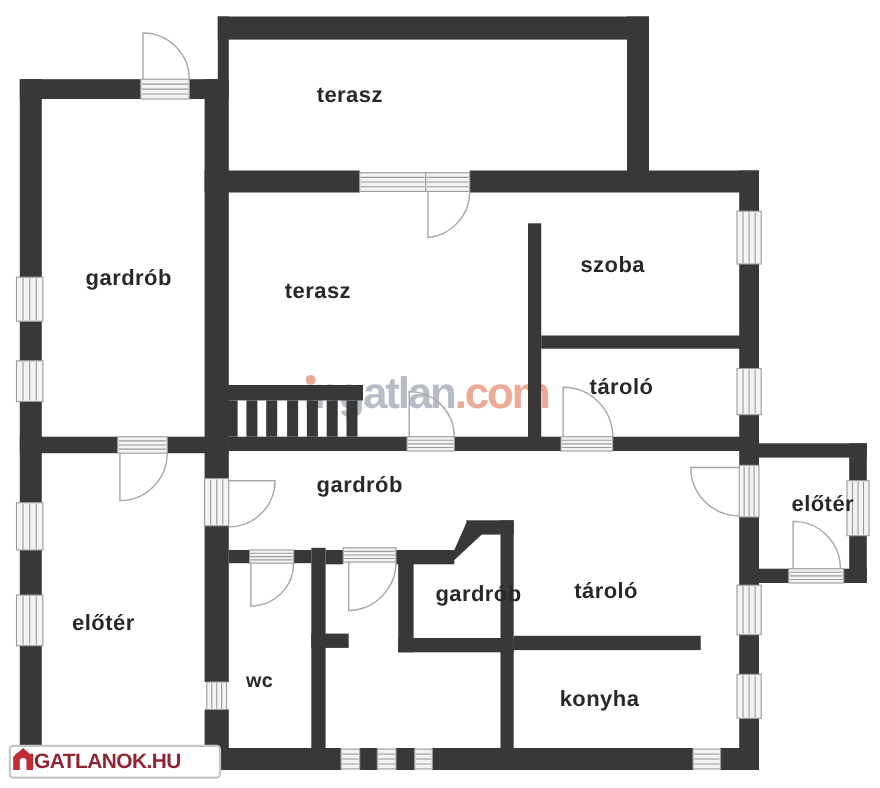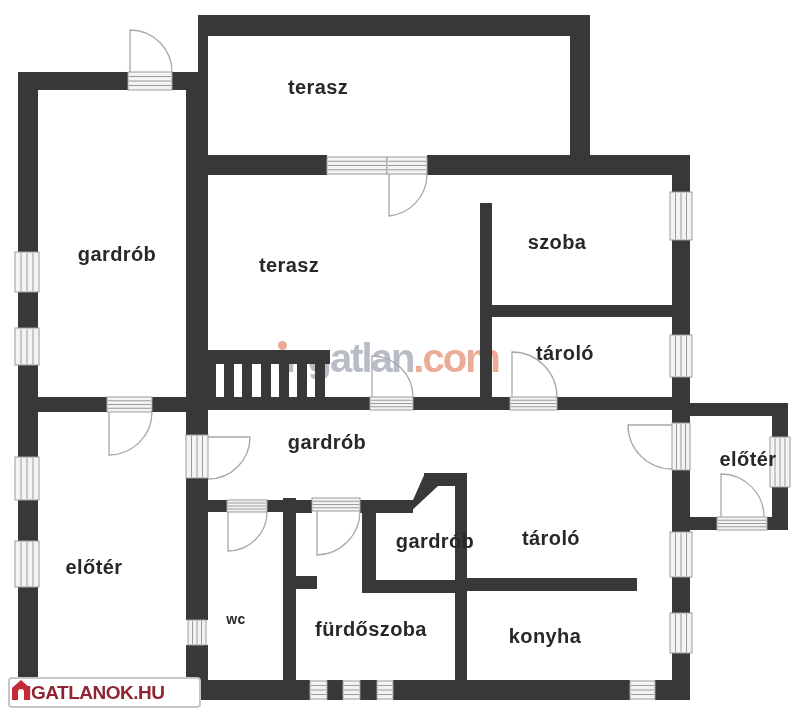--- a/index.html
+++ b/index.html
@@ -1,21 +1,21 @@
 <!DOCTYPE html>
 <html><head>
 <meta charset="utf-8">
 <style>
   html,body{margin:0;padding:0;background:#fff;}
   #plan{position:relative;width:800px;height:716px;background:#ffffff;overflow:hidden;
         font-family:"Liberation Sans",sans-serif;}
   #plan svg{position:absolute;left:0;top:0;}
   .room-label{position:absolute;transform:translate(-50%,-50%);
       font-weight:700;font-size:20px;color:#282828;letter-spacing:.4px;white-space:nowrap;}
-  .room-label.small{font-size:14px;}
+  .room-label.small{font-size:18px;}
   .watermark{position:absolute;left:276px;top:338px;font-weight:700;font-size:40px;
       letter-spacing:-2px;line-height:1;white-space:nowrap;}
   .wm-name{color:#b7bcc6;}
   .wm-tld{color:#ecab97;}
   .wm-dot{position:absolute;left:2px;top:3px;width:9px;height:9px;border-radius:50%;
       background:#ecab97;}
   .badge{position:absolute;left:8px;top:677px;width:186px;height:27px;background:#ffffff;
       border:2px solid #c6c6c6;border-radius:4px;display:flex;align-items:center;
       gap:3px;padding-left:3px;box-sizing:content-box;}
   .badge-text{font-weight:700;font-size:19px;letter-spacing:-0.5px;color:#8f2433;}
@@ -276,21 +276,20 @@
   <div class="room-label" style="left:117px;top:254px">gardrób</div>
   <div class="room-label" style="left:289px;top:265px">terasz</div>
   <div class="room-label" style="left:557px;top:242px">szoba</div>
   <div class="room-label" style="left:565px;top:353px">tároló</div>
   <div class="room-label" style="left:327px;top:442px">gardrób</div>
   <div class="room-label" style="left:748px;top:459px">előtér</div>
   <div class="room-label" style="left:94px;top:567px">előtér</div>
   <div class="room-label" style="left:435px;top:541px">gardrób</div>
   <div class="room-label" style="left:551px;top:538px">tároló</div>
   <div class="room-label small" style="left:236px;top:619px">wc</div>
-  <div class="room-label" style="left:371px;top:629px">fürdőszoba</div>
   <div class="room-label" style="left:545px;top:636px">konyha</div>
 
   <div class="badge">
     <svg width="22" height="22" viewBox="0 0 22 22">
       <path d="M2 9 L11 1 L20 9 L20 21 L2 21 Z" fill="#c22a35"></path>
       <path d="M8 21 L8 13 A3 3 0 0 1 14 13 L14 21 Z" fill="#ffffff"></path>
     </svg>
     <span class="badge-text">INGATLANOK.HU</span>
   </div>
 

